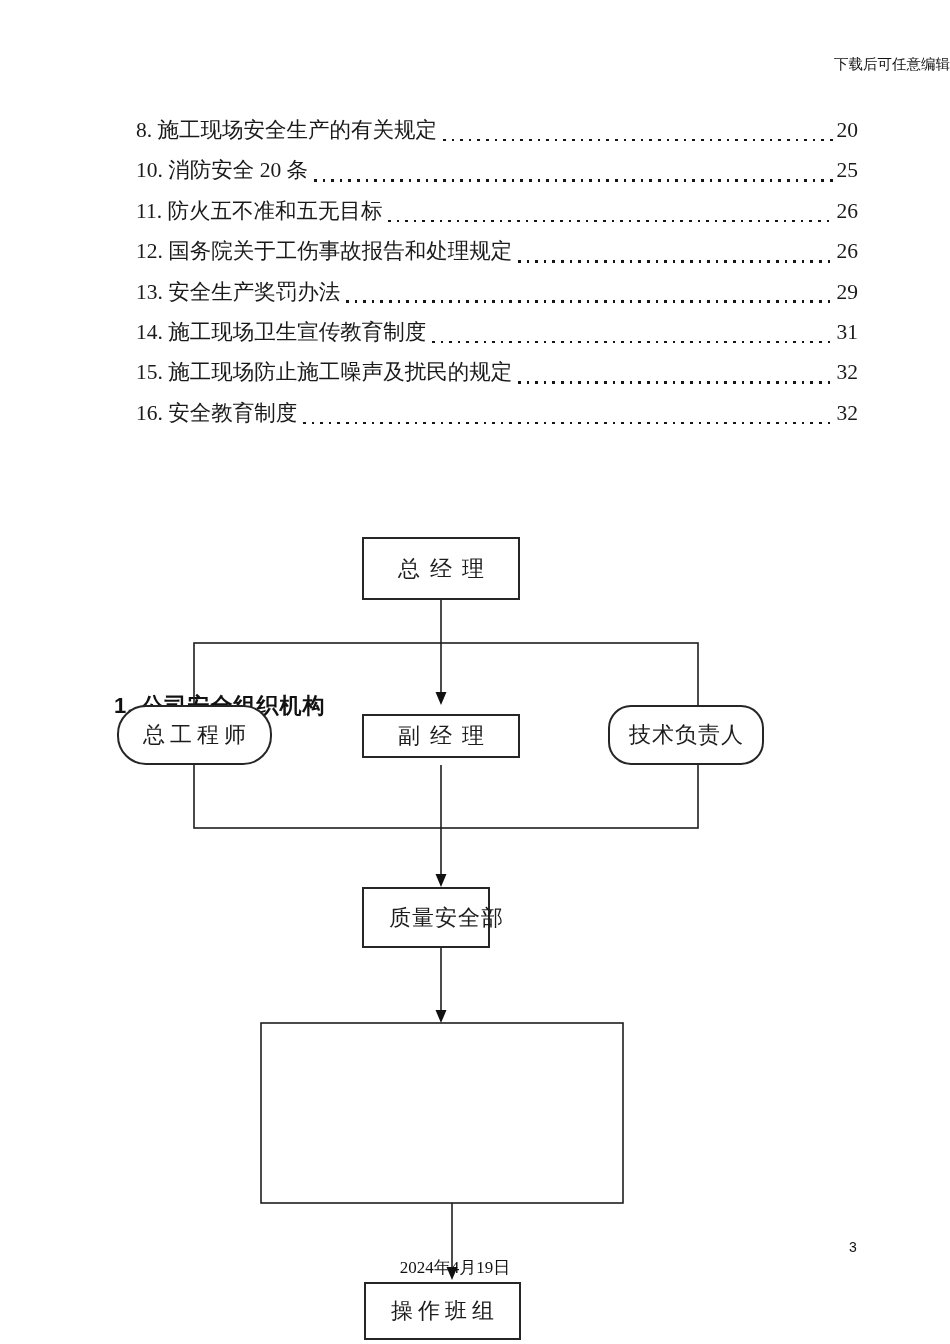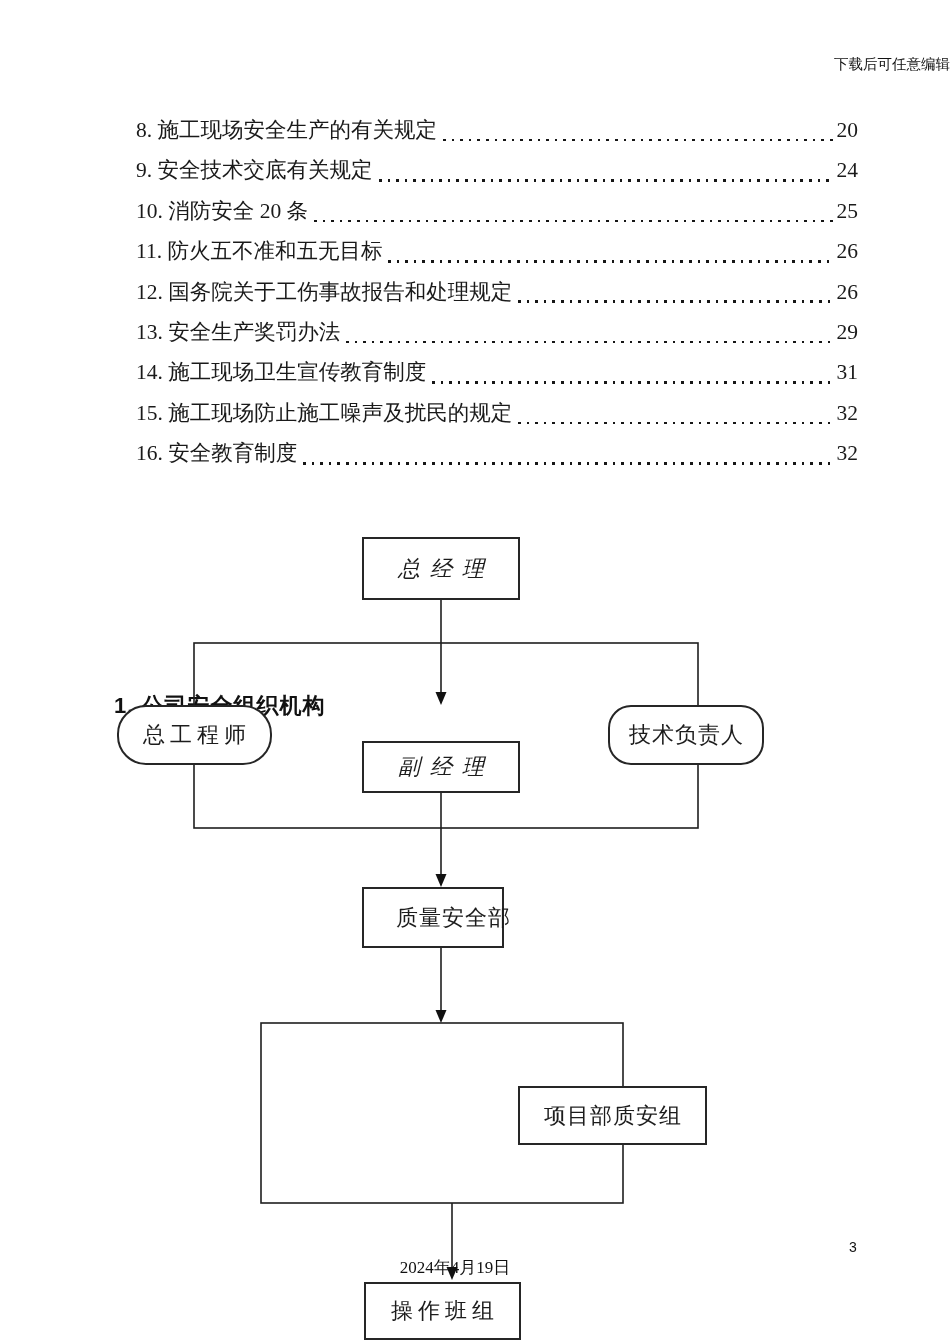--- a/index.html
+++ b/index.html
@@ -44,27 +44,27 @@
   
   .node{
     position:absolute;z-index:3;
     display:flex;align-items:center;justify-content:center;
     background:#ffffff;border:2px solid #262626;
     box-sizing:border-box;
     font-size:22px;color:#1c1c1c;
     letter-spacing:1px;text-indent:1px;
     white-space:nowrap;
   }
-  .node.wide{letter-spacing:10px;text-indent:10px;font-style:italic;}
+  .node.wide{letter-spacing:10px;text-indent:10px;}
   .node.mid{letter-spacing:5px;text-indent:5px;}
   .n-gm{left:362px;top:537px;width:158px;height:63px;}
   .n-ce{left:117px;top:705px;width:155px;height:60px;border-radius:29px;}
-  .n-dm{left:362px;top:741px;width:158px;height:52px;}
+  .n-dm{left:362px;top:714px;width:158px;height:44px;}
   .n-td{left:608px;top:705px;width:156px;height:60px;border-radius:23px;}
-  .n-qs{left:362px;top:887px;width:142px;height:61px;padding-left:40px;}
+  .n-qs{left:362px;top:887px;width:128px;height:61px;padding-left:40px;}
   .n-ig{left:182px;top:1086px;width:191px;height:59px;}
   .n-pg{left:518px;top:1086px;width:189px;height:59px;}
   .n-ot{left:364px;top:1282px;width:157px;height:58px;}
   
   .date-line{
     position:absolute;left:355px;top:1256px;width:200px;
     text-align:center;font-size:17px;color:#111;z-index:1;
   }
   
   .page-number{
@@ -78,25 +78,20 @@
 
 <div class="page">
 
   <div class="running-header">下载后可任意编辑</div>
 
   <div class="toc">
     <div class="toc-item">
       <span class="toc-label">8. 施工现场安全生产的有关规定</span>
       <span class="leader"></span>
       <span class="toc-page">20</span>
-    </div>
-    <div class="toc-item">
-      <span class="toc-label">9. 安全技术交底有关规定</span>
-      <span class="leader"></span>
-      <span class="toc-page">24</span>
     </div>
     <div class="toc-item">
       <span class="toc-label">10. 消防安全 20 条</span>
       <span class="leader"></span>
       <span class="toc-page">25</span>
     </div>
     <div class="toc-item">
       <span class="toc-label">11. 防火五不准和五无目标</span>
       <span class="leader"></span>
       <span class="toc-page">26</span>
@@ -141,20 +136,19 @@
     <rect x="261" y="1023" width="362" height="180"></rect>
     <path d="M452,1203 V1268"></path>
     <polygon points="452,1280 446.5,1267 457.5,1267" fill="#111" stroke="none"></polygon>
   </svg>
 
   <div class="node wide n-gm">总经理</div>
   <div class="node mid n-ce">总工程师</div>
   <div class="node wide n-dm">副经理</div>
   <div class="node n-td">技术负责人</div>
   <div class="node n-qs">质量安全部</div>
-  <div class="node n-pg">项目部质安组</div>
   <div class="node mid n-ot">操作班组</div>
 
   <div class="date-line">2024年4月19日</div>
 
   <div class="page-number">3</div>
 
 </div>
 
 </body></html>

